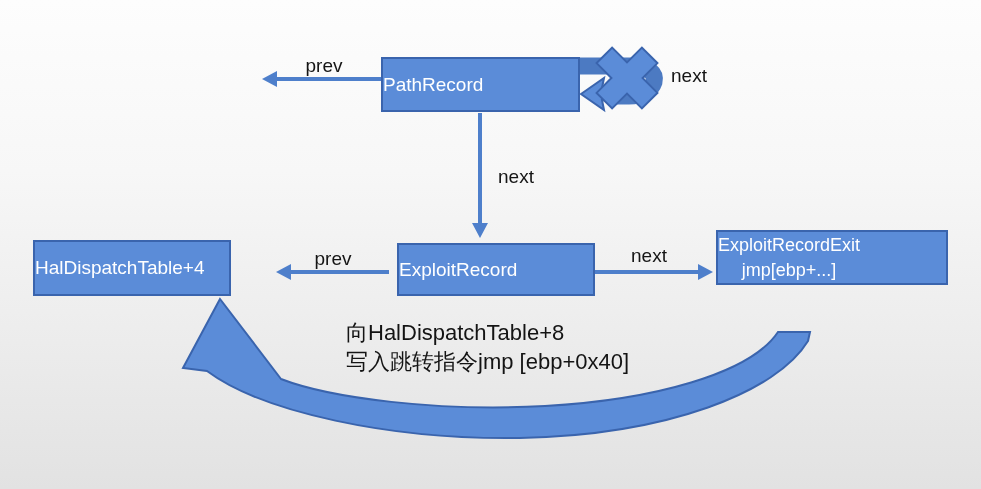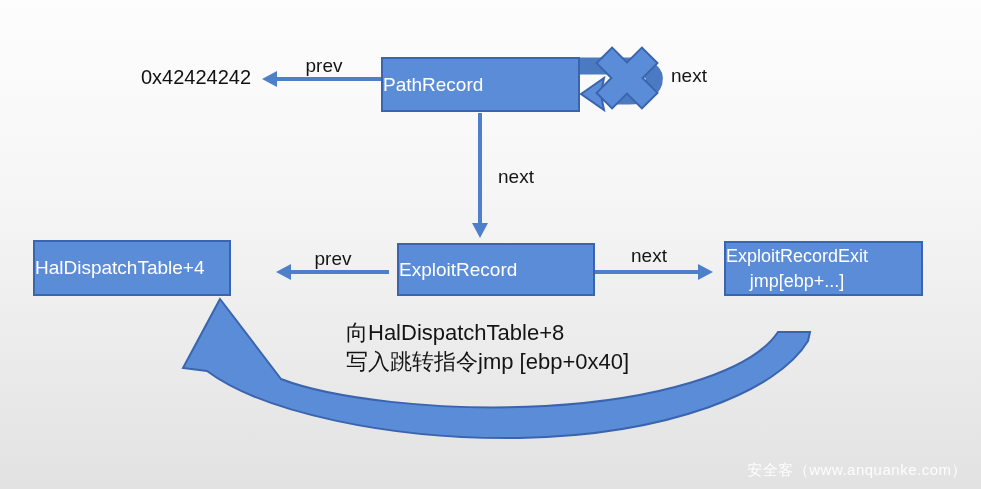--- a/index.html
+++ b/index.html
@@ -83,39 +83,37 @@
   </div>
 
   <div class="box" style="left:33px;top:240px;width:198px;height:56px;">
     <span>HalDispatchTable+4</span>
   </div>
 
   <div class="box" style="left:389px;top:243px;width:198px;height:53px;margin-left:8px;">
     <span>ExploitRecord</span>
   </div>
 
-  <div class="box" style="left:716px;top:241px;width:199px;height:55px;line-height:25px;font-size:18px;margin-left:8px;">
+  <div class="box" style="left:716px;top:230px;width:232px;height:55px;line-height:25px;font-size:18px;">
     <span class="two-line">
       <span class="two-line">ExploitRecordExit</span>
       <span class="two-line">jmp[ebp+...]</span>
     </span>
   </div>
 
-  <div class="dangling" style="left:196px;top:77px;">0x42424242</div>
 
   <div class="lbl" style="left:324px;top:66px;">prev</div>
 
   <div class="lbl" style="left:689px;top:76px;">next</div>
 
   <div class="lbl" style="left:516px;top:177px;">next</div>
 
   <div class="lbl" style="left:333px;top:259px;">prev</div>
 
   <div class="lbl" style="left:649px;top:256px;">next</div>
 
   <div class="annotation">
     <div>向HalDispatchTable+8</div>
     <div>写入跳转指令jmp [ebp+0x40]</div>
   </div>
 
-  <div class="watermark">安全客（www.anquanke.com）</div>
 
 </div>
 
 </body></html>

